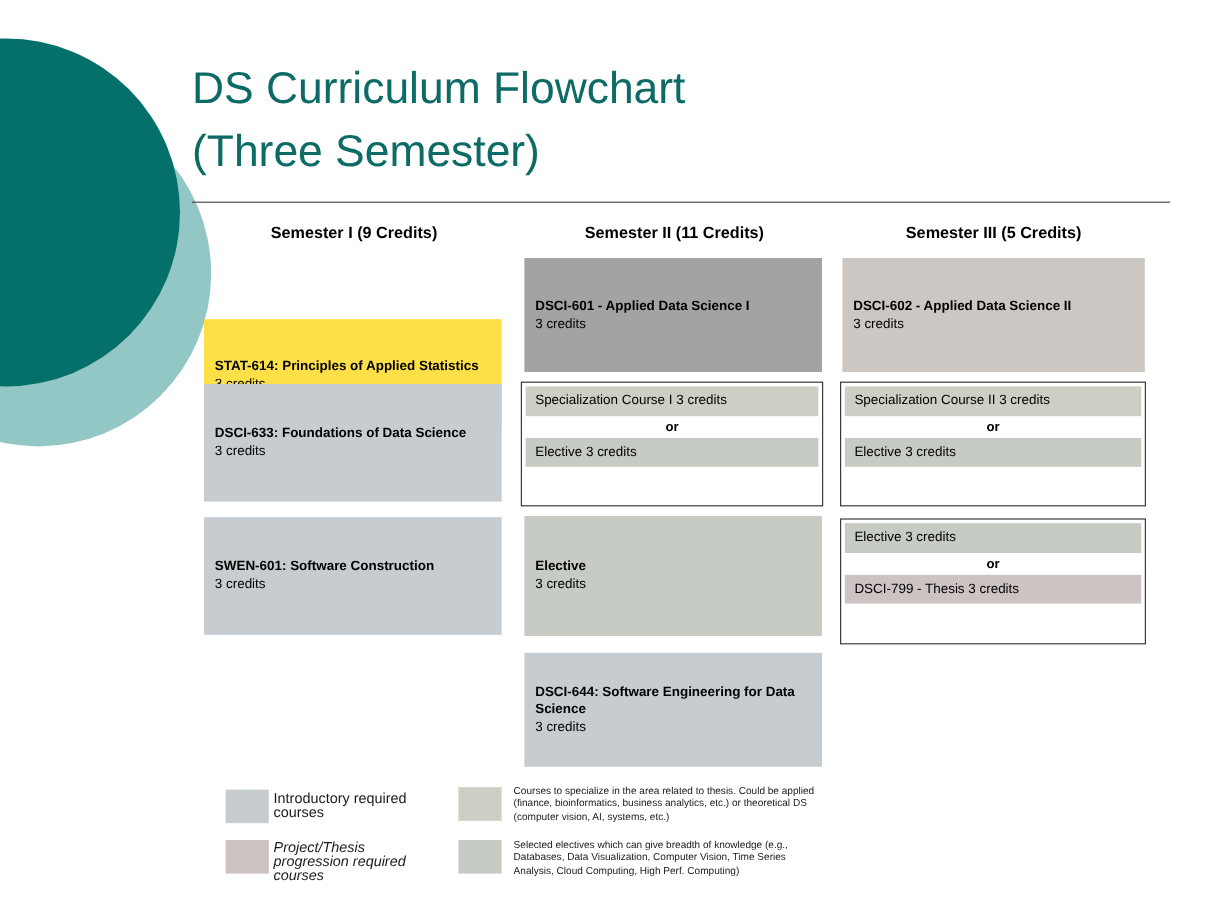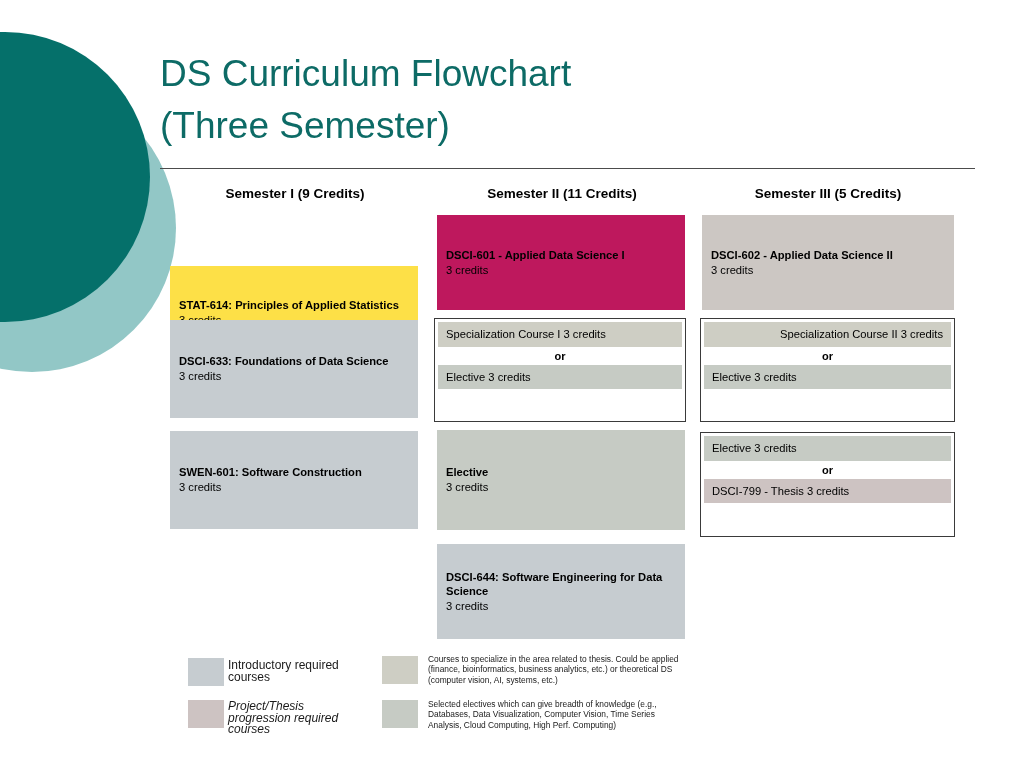--- a/index.html
+++ b/index.html
@@ -113,21 +113,21 @@
   <div class="box vcenter" style="left: 170px; top: 320px; width: 248px; height: 98px; background-color: rgb(198, 204, 208);">
     <span class="ttl">DSCI-633: Foundations of Data Science</span>
     <span class="cr">3 credits</span>
   </div>
 
   <div class="box vcenter" style="left: 170px; top: 431px; width: 248px; height: 98px; background-color: rgb(198, 204, 208);">
     <span class="ttl">SWEN-601: Software Construction</span>
     <span class="cr">3 credits</span>
   </div>
 
-  <div class="box vcenter" style="left: 437px; top: 215px; width: 248px; height: 95px; background-color: #be185d;">
+  <div class="box vcenter" style="left: 437px; top: 215px; width: 248px; height: 95px; background-color: #a3a3a3;">
     <span class="ttl">DSCI-601 - Applied Data Science I</span>
     <span class="cr">3 credits</span>
   </div>
 
   <div class="group" style="left: 434px; top: 318px; width: 252px; height: 104px; border-color: rgb(58, 58, 58);">
     <div class="sub" style="background-color: rgb(206, 206, 196);">
       <span class="ttl">Specialization Course I</span>
       <span class="cr">3 credits</span>
     </div>
     <div class="or">or</div>
@@ -146,21 +146,21 @@
     <span class="ttl">DSCI-644: Software Engineering for Data Science</span>
     <span class="cr">3 credits</span>
   </div>
 
   <div class="box vcenter" style="left: 702px; top: 215px; width: 252px; height: 95px; background-color: rgb(204, 199, 195);">
     <span class="ttl">DSCI-602 - Applied Data Science II</span>
     <span class="cr">3 credits</span>
   </div>
 
   <div class="group" style="left: 700px; top: 318px; width: 255px; height: 104px; border-color: rgb(58, 58, 58);">
-    <div class="sub" style="background-color: rgb(206, 206, 196); text-align: right;">
+    <div class="sub" style="background-color: rgb(206, 206, 196);">
       <span class="ttl">Specialization Course II</span>
       <span class="cr">3 credits</span>
     </div>
     <div class="or">or</div>
     <div class="sub" style="background-color: rgb(198, 203, 196);">
       <span class="ttl">Elective</span>
       <span class="cr">3 credits</span>
     </div>
   </div>
 

